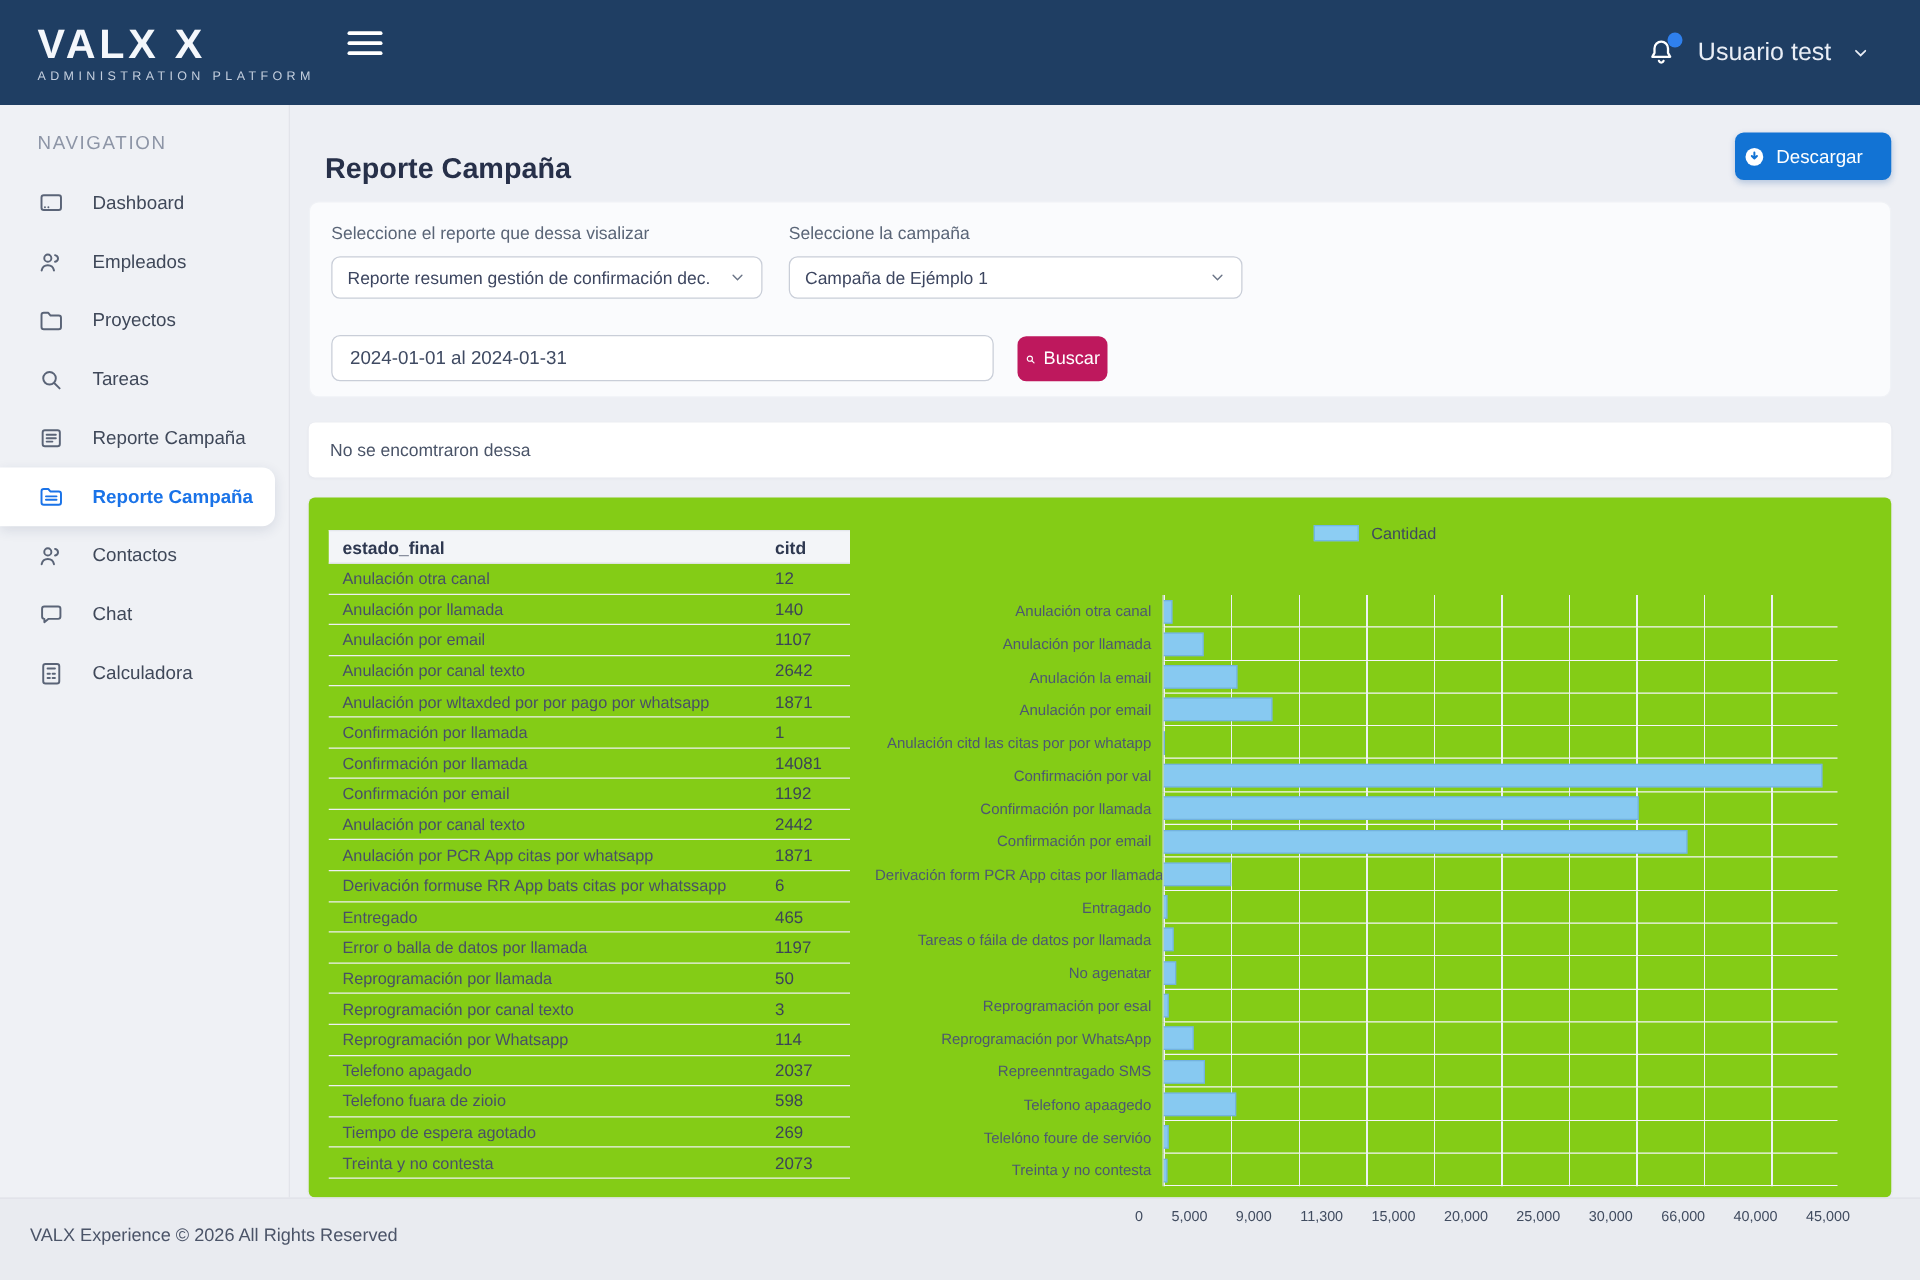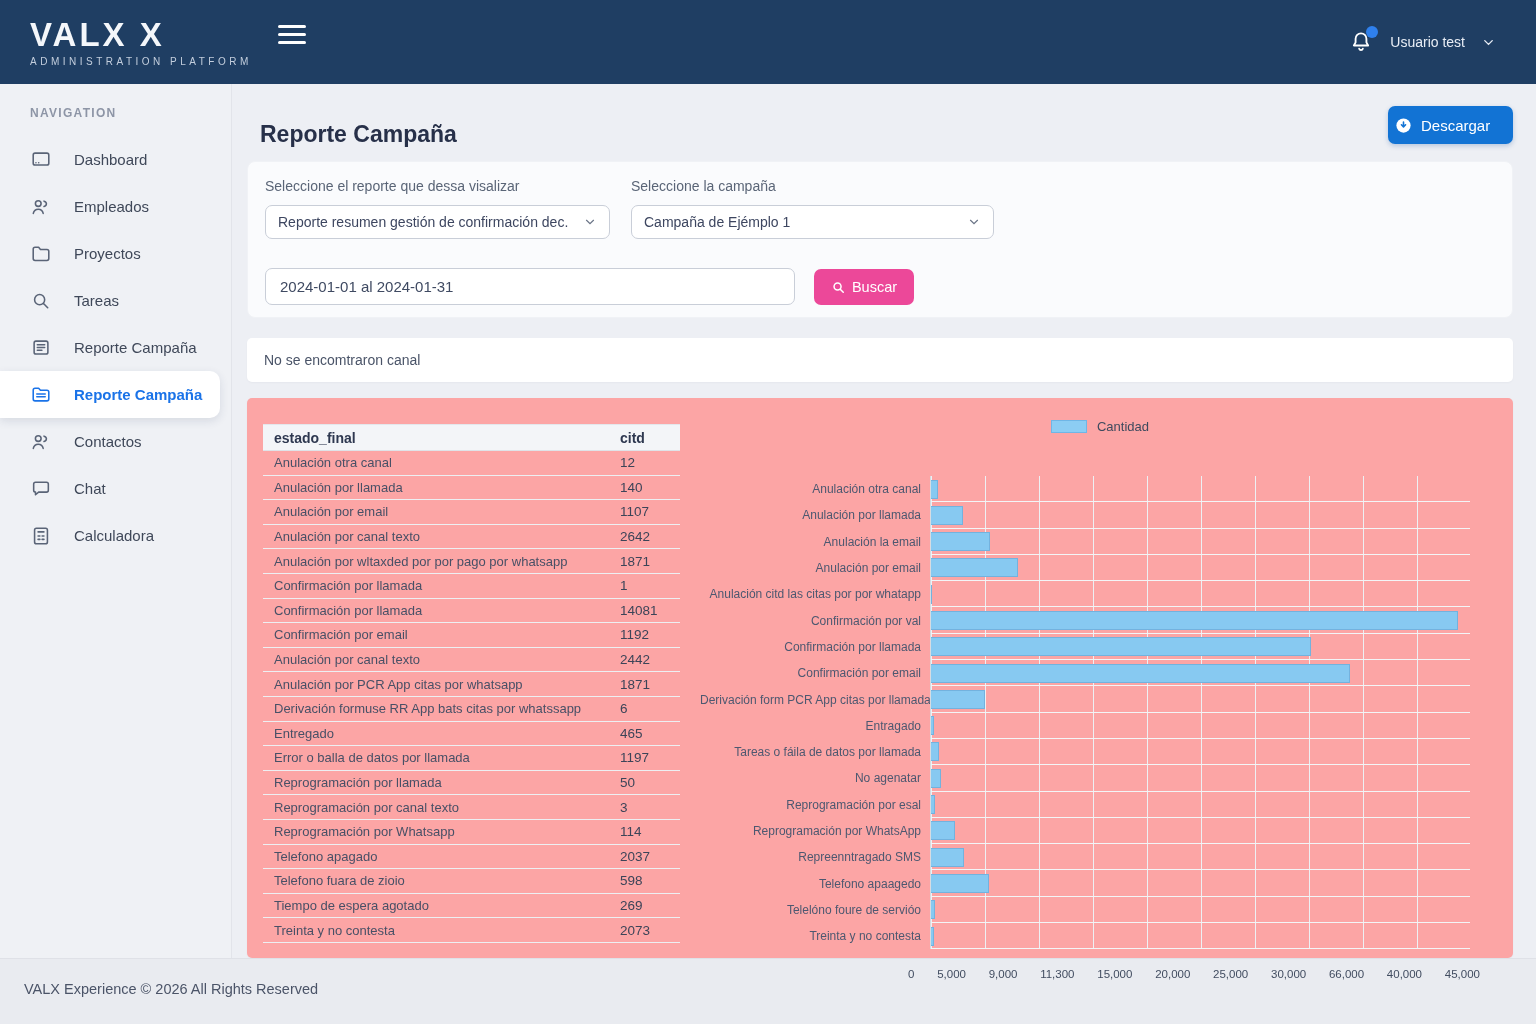--- a/index.html
+++ b/index.html
@@ -11,27 +11,27 @@
   .topbar{position:absolute;top:0;left:0;right:0;height:84px;background:#1f3e63;
           display:flex;align-items:center;color:#fff;}
   .logo-block{margin-left:30px;}
   .logo{font-size:33px;font-weight:bold;letter-spacing:3px;color:#f4f7fb;line-height:1;}
   .logo-sub{font-size:10px;letter-spacing:3.5px;color:#c3cedd;margin-top:5px;}
   .hamburger{margin-left:26px;margin-top:-16px;display:flex;flex-direction:column;gap:5px;cursor:pointer;}
   .hamburger span{display:block;width:28px;height:3px;background:#fff;border-radius:2px;}
   .topbar-right{margin-left:auto;margin-right:40px;display:flex;align-items:center;gap:16px;}
   .bell-wrap{position:relative;width:26px;height:26px;}
   .bell-badge{position:absolute;top:-3px;right:-4px;width:12px;height:12px;border-radius:50%;background:#2f80ed;}
-  .user-name{font-size:14px;color:#e9eef6;}
+  .user-name{font-size:20px;color:#e9eef6;}
   .user-chevron{display:flex;align-items:center;}
 
   
   .sidebar{position:absolute;top:84px;left:0;width:232px;bottom:66px;background:#eff1f5;
            border-right:1px solid #e2e4ea;}
-  .nav-label{margin:22px 0 16px 30px;font-size:12px;letter-spacing:1.3px;color:#8d95a6;font-weight:bold;}
+  .nav-label{margin:22px 0 16px 30px;font-size:15px;letter-spacing:1.3px;color:#8d95a6;}
   .side-item{display:flex;align-items:center;gap:22px;height:47px;padding-left:30px;
              color:#3f4859;font-size:15px;cursor:pointer;}
   .side-item .side-icon{width:22px;height:22px;color:#5a6477;display:flex;align-items:center;}
   .side-item.active{background:#fff;border-radius:0 10px 10px 0;width:220px;
                     box-shadow:0 3px 10px rgba(30,50,90,.12);color:#1a73e8;font-weight:bold;}
   .side-item.active .side-icon{color:#1a73e8;}
 
   
   .main-title{position:absolute;left:260px;top:106px;font-size:23px;font-weight:600;color:#273049;}
   .download-btn{position:absolute;left:1388px;top:106px;width:125px;height:38px;background:#1273d4;
@@ -45,31 +45,31 @@
   .f-label.report{left:17px;top:16px;}
   .f-label.campaign{left:383px;top:16px;}
   .select{position:absolute;top:43px;height:34px;background:#fff;border:1px solid #c9ced8;border-radius:7px;
           display:flex;align-items:center;justify-content:space-between;padding:12px 12px;font-size:14px;
           color:#3d4660;cursor:pointer;}
   .select.report{left:17px;width:345px;}
   .select.campaign{left:383px;width:363px;}
   .sel-text{white-space:nowrap;overflow:hidden;}
   .date-input{position:absolute;left:17px;top:106px;width:530px;height:37px;border:1px solid #c9ced8;
               border-radius:7px;background:#fff;font-size:15px;color:#3f4a62;padding:0 14px;font-family:inherit;}
-  .search-btn{position:absolute;left:566px;top:107px;width:100px;height:36px;background:#ec4899;border:none;
+  .search-btn{position:absolute;left:566px;top:107px;width:72px;height:36px;background:#be185d;border:none;
               border-radius:7px;color:#fff;font-size:14.5px;display:flex;align-items:center;justify-content:center;
               gap:6px;cursor:pointer;font-family:inherit;}
 
   
   .empty-card{position:absolute;left:247px;top:338px;width:1266px;height:44px;background:#fff;border-radius:5px;
               display:flex;align-items:center;padding-left:17px;font-size:14px;color:#4a5468;
               box-shadow:0 1px 2px rgba(40,50,80,.04);}
 
   
-  .content-card{position:absolute;left:247px;top:398px;width:1266px;height:560px;background:#fca5a5;border-radius:5px;
+  .content-card{position:absolute;left:247px;top:398px;width:1266px;height:560px;background:#84cc16;border-radius:5px;
                 box-shadow:0 1px 2px rgba(40,50,80,.04);}
 
   
   .table-panel{position:absolute;left:16px;top:26px;width:417px;}
   .thead{display:flex;height:27px;background:#f3f5f8;border-top:1px solid #e4e7ec;border-bottom:1px solid #dfe3e8;
          align-items:center;font-size:14px;font-weight:bold;color:#2e3850;}
   .thead .c1{width:350px;padding-left:11px;}
   .thead .c2{width:64px;padding-left:7px;}
   .trow{display:flex;height:24.6px;align-items:center;border-bottom:1px solid #edeff2;font-size:13px;color:#485066;}
   .trow .c1{width:350px;padding-left:11px;white-space:nowrap;overflow:hidden;}
@@ -243,21 +243,21 @@
     <button class="search-btn">
       <svg width="15" height="15" viewBox="0 0 24 24" fill="none" stroke="#ffffff" stroke-width="2.4" stroke-linecap="round">
           <circle cx="10.5" cy="10.5" r="5.6"></circle>
           <path d="M15.2 15.2L19.6 19.6"></path>
         </svg>
       <span>Buscar</span>
     </button>
   </section>
 
   <section class="empty-card">
-    <span>No se encomtraron canal</span>
+    <span>No se encomtraron dessa</span>
   </section>
 
   <section class="content-card">
     <div class="table-panel">
       <div class="thead">
         <div class="c1">estado_final</div>
         <div class="c2">citd</div>
       </div>
       <div id="table-rows">
           <div class="trow">

